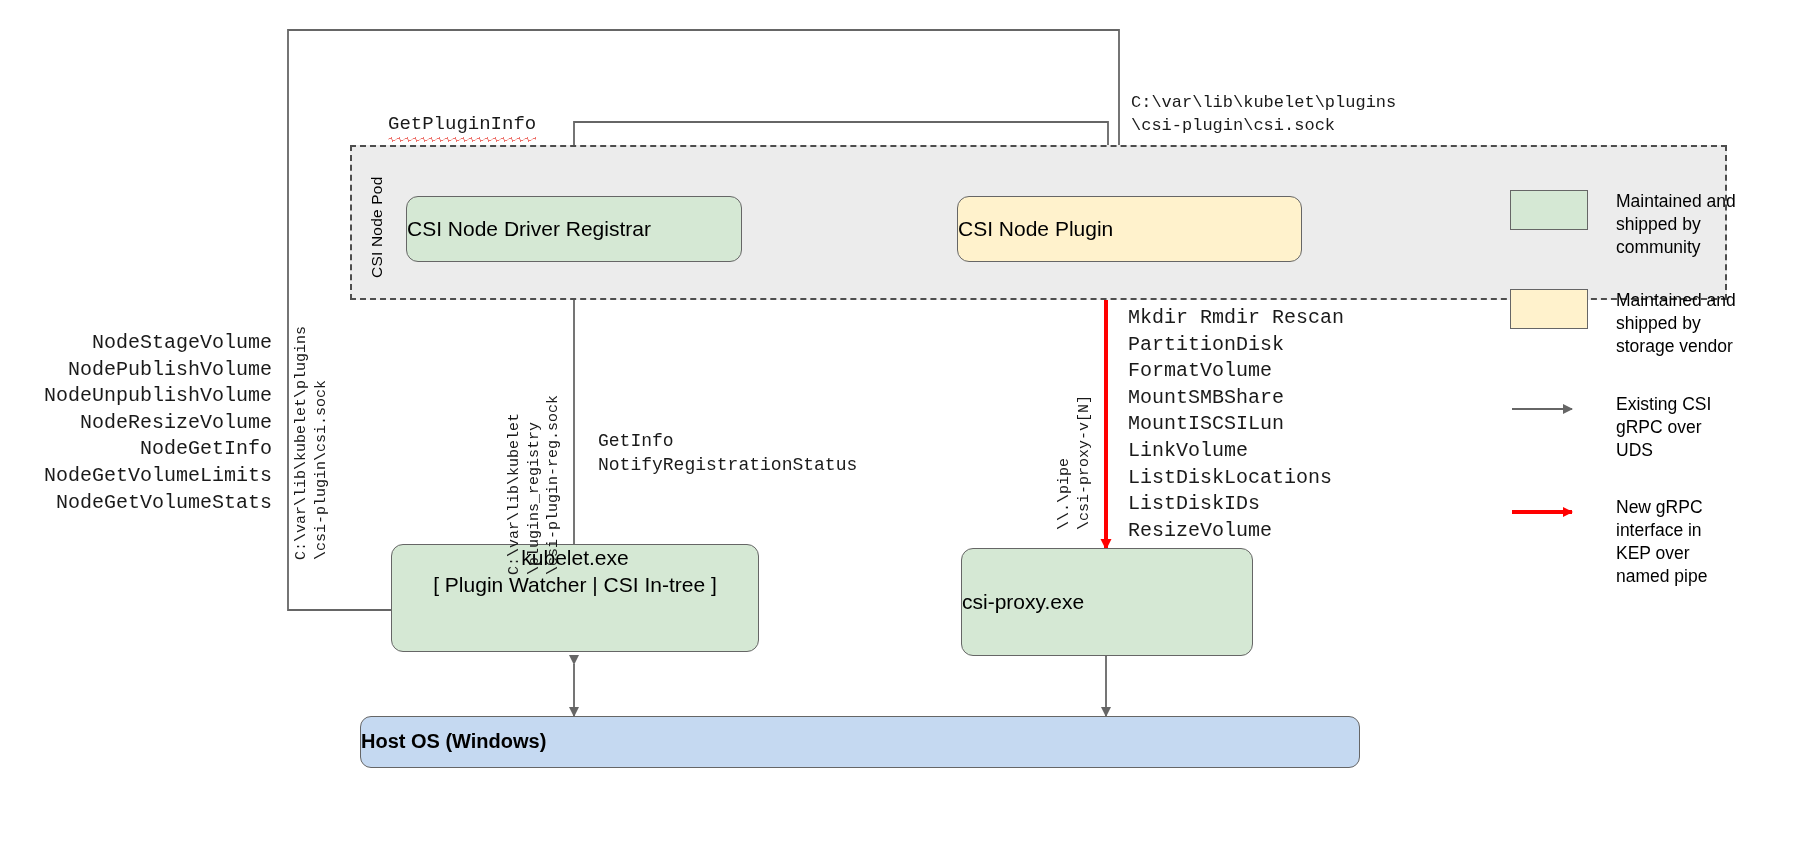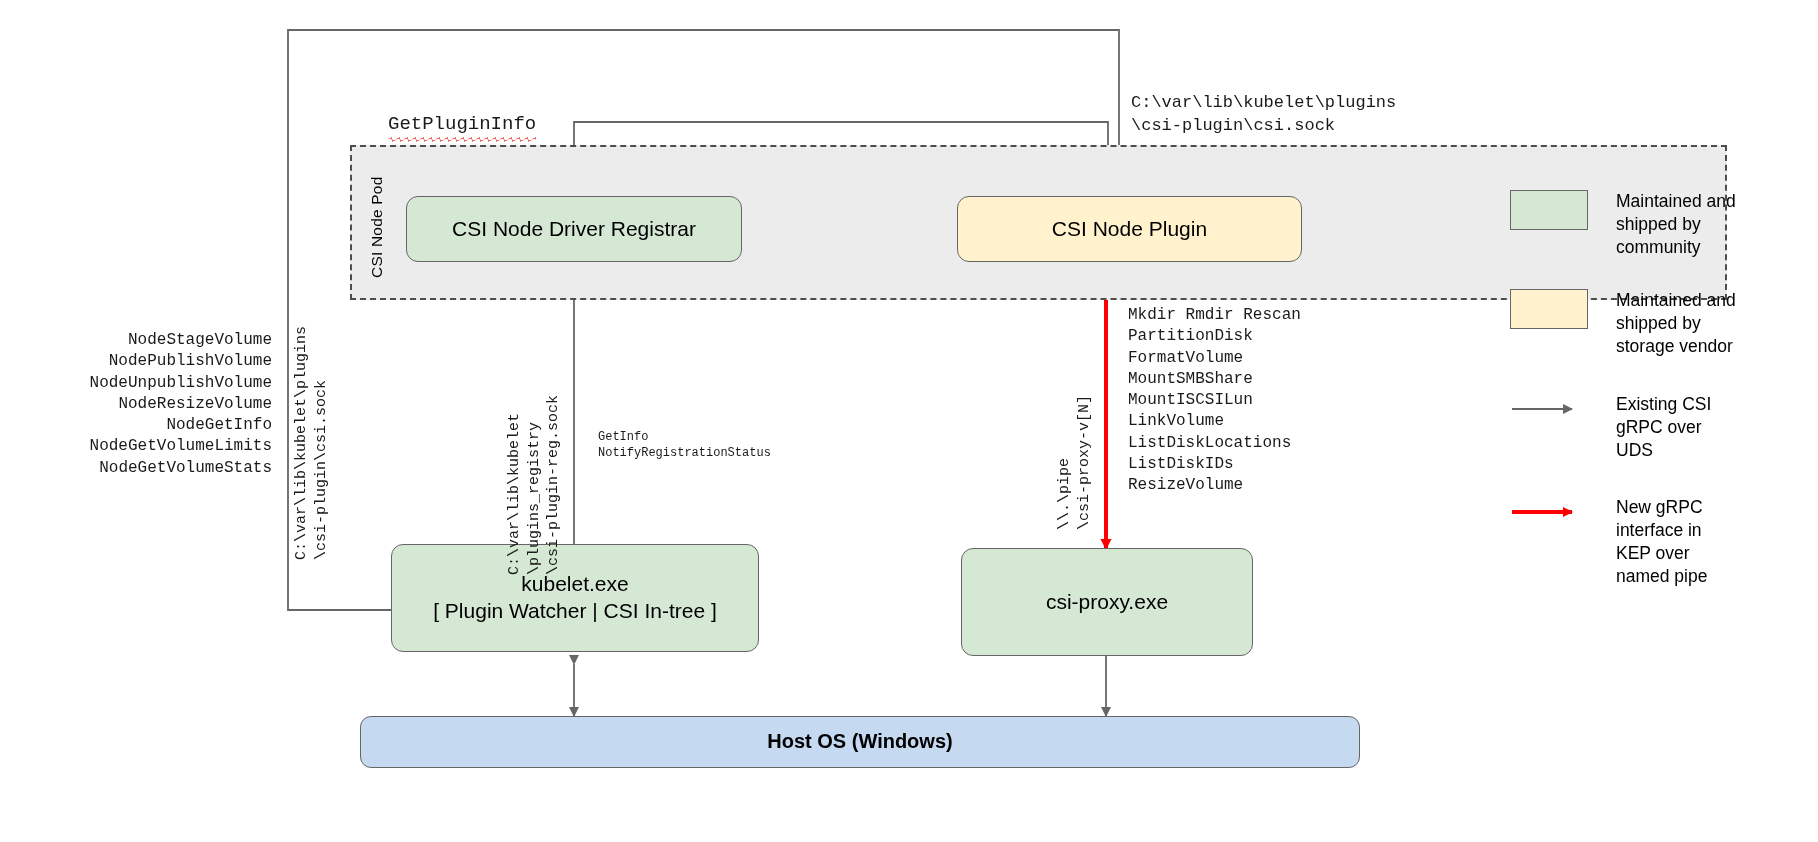--- a/index.html
+++ b/index.html
@@ -8,21 +8,21 @@
     font-family:"Liberation Sans", sans-serif;
     color:#000;
   }
   .canvas{position:absolute;inset:0;}
   svg.wires{position:absolute;left:0;top:0;width:1818px;height:842px;overflow:visible;}
 
   
   .node{
     position:absolute;box-sizing:border-box;
     border:1.6px solid #666666;border-radius:12px;
-    display:flex;align-items:center;justify-content:center;
+    display:flex;align-items:center;
     text-align:center;line-height:1.28;
   }
   .node .lines{display:block;}
   .green{background:#d5e8d4;}
   .yellow{background:#fff2cc;}
   .blue{background:#c5d9f1;}
 
   #pod-box{
     position:absolute;
     background:#ececec;
@@ -35,21 +35,21 @@
     writing-mode:vertical-rl;
     transform:rotate(180deg);
     white-space:nowrap;
     letter-spacing:.2px;
   }
 
   
   .mono{
     position:absolute;
     font-family:"Liberation Mono", monospace;
-    font-size:16px;
+    font-size:20px;
     line-height:1.33;
     color:#1a1a1a;
     white-space:pre;
   }
   .mono.right{text-align:right;}
   .mono.left{text-align:left;}
 
   .vmono{
     position:absolute;
     font-family:"Liberation Mono", monospace;
@@ -157,21 +157,21 @@
 
   <div class="node blue" id="n-hostos" style="left:360px;top:716px;width:1000px;height:52px;font-size:20px;border-radius:11px;font-weight:bold;">
     <span>Host OS (Windows)</span>
   </div>
 
   <div class="mono" id="getplugininfo"><span class="sq">GetPluginInfo</span></div>
 
   <div class="mono left" style="left:1131px;top:92px;font-size:17px;">C:\var\lib\kubelet\plugins
 \csi-plugin\csi.sock</div>
 
-  <div class="mono left" style="left:598px;top:430px;font-size:12px;">GetInfo
+  <div class="mono left" style="left:598px;top:430px;font-size:18px;">GetInfo
 NotifyRegistrationStatus</div>
 
   <div class="vmono" style="left:292px;top:320px;height:240px;">C:\var\lib\kubelet\plugins
 \csi-plugin\csi.sock</div>
 
   <div class="vmono" style="left:505px;top:330px;height:245px;">C:\var\lib\kubelet
 \plugins_registry
 \csi-plugin-reg.sock</div>
 
   <div class="vmono" style="left:1055px;top:330px;height:200px;">\\.\pipe

